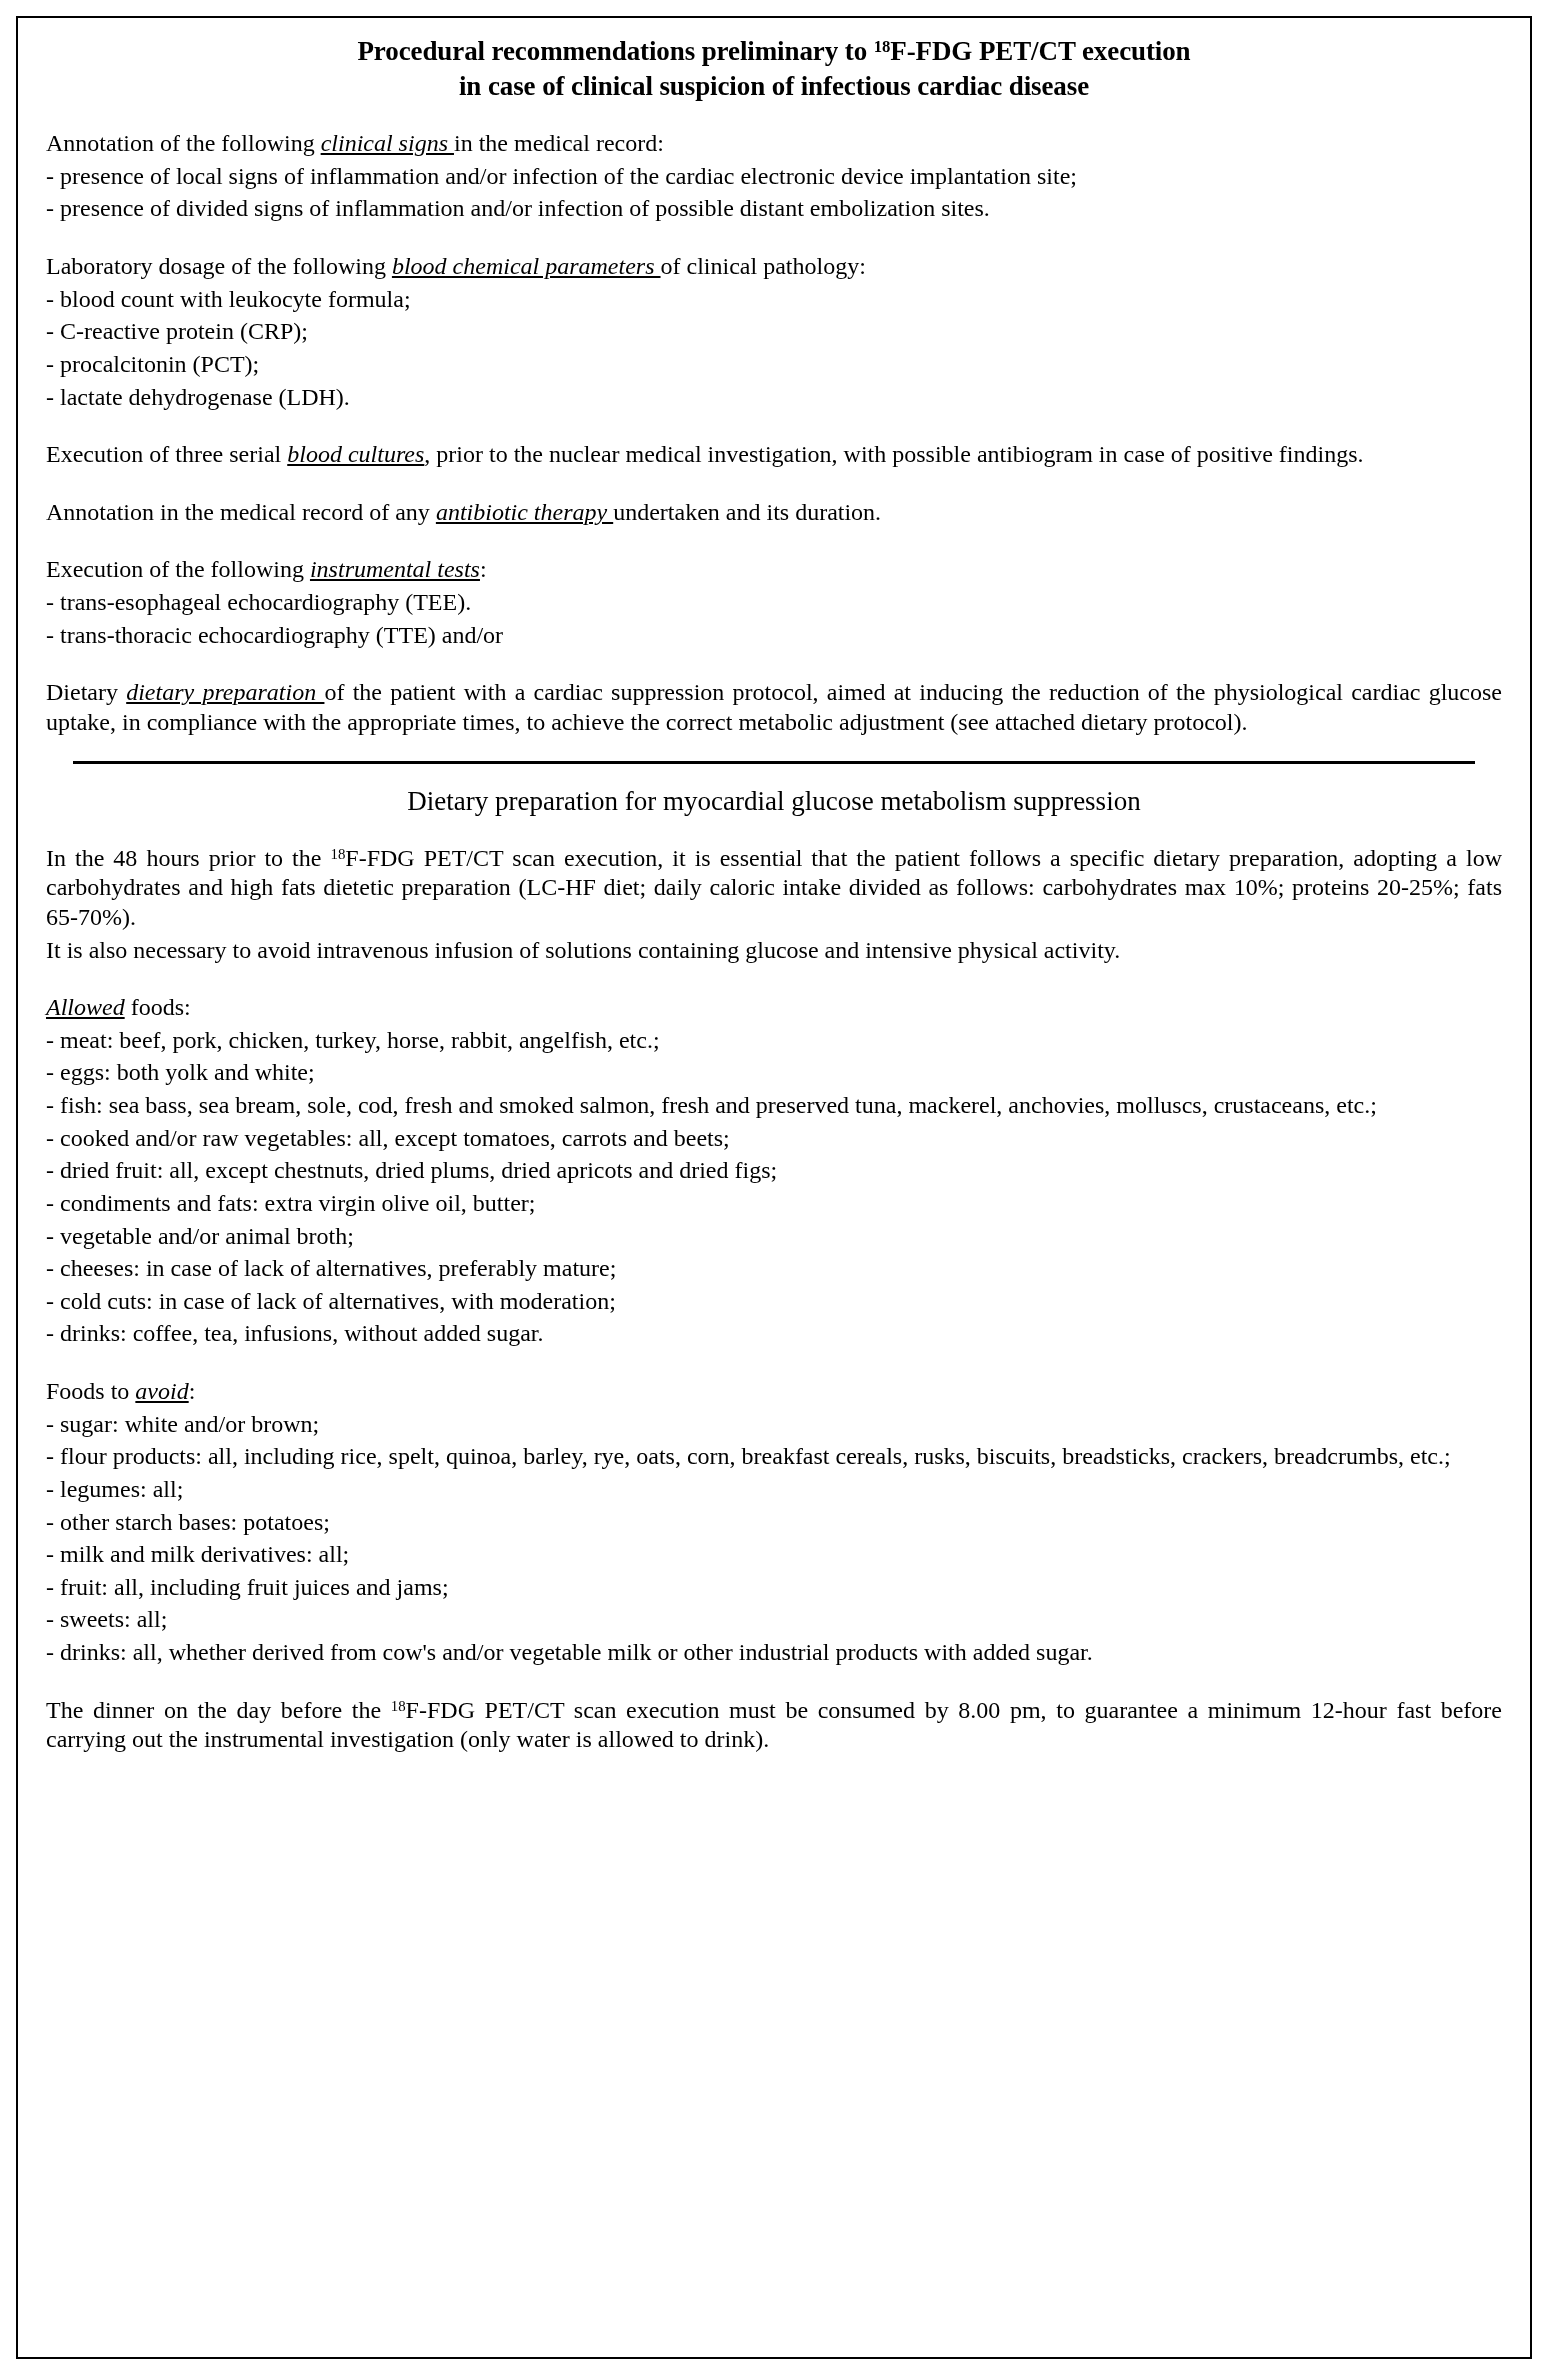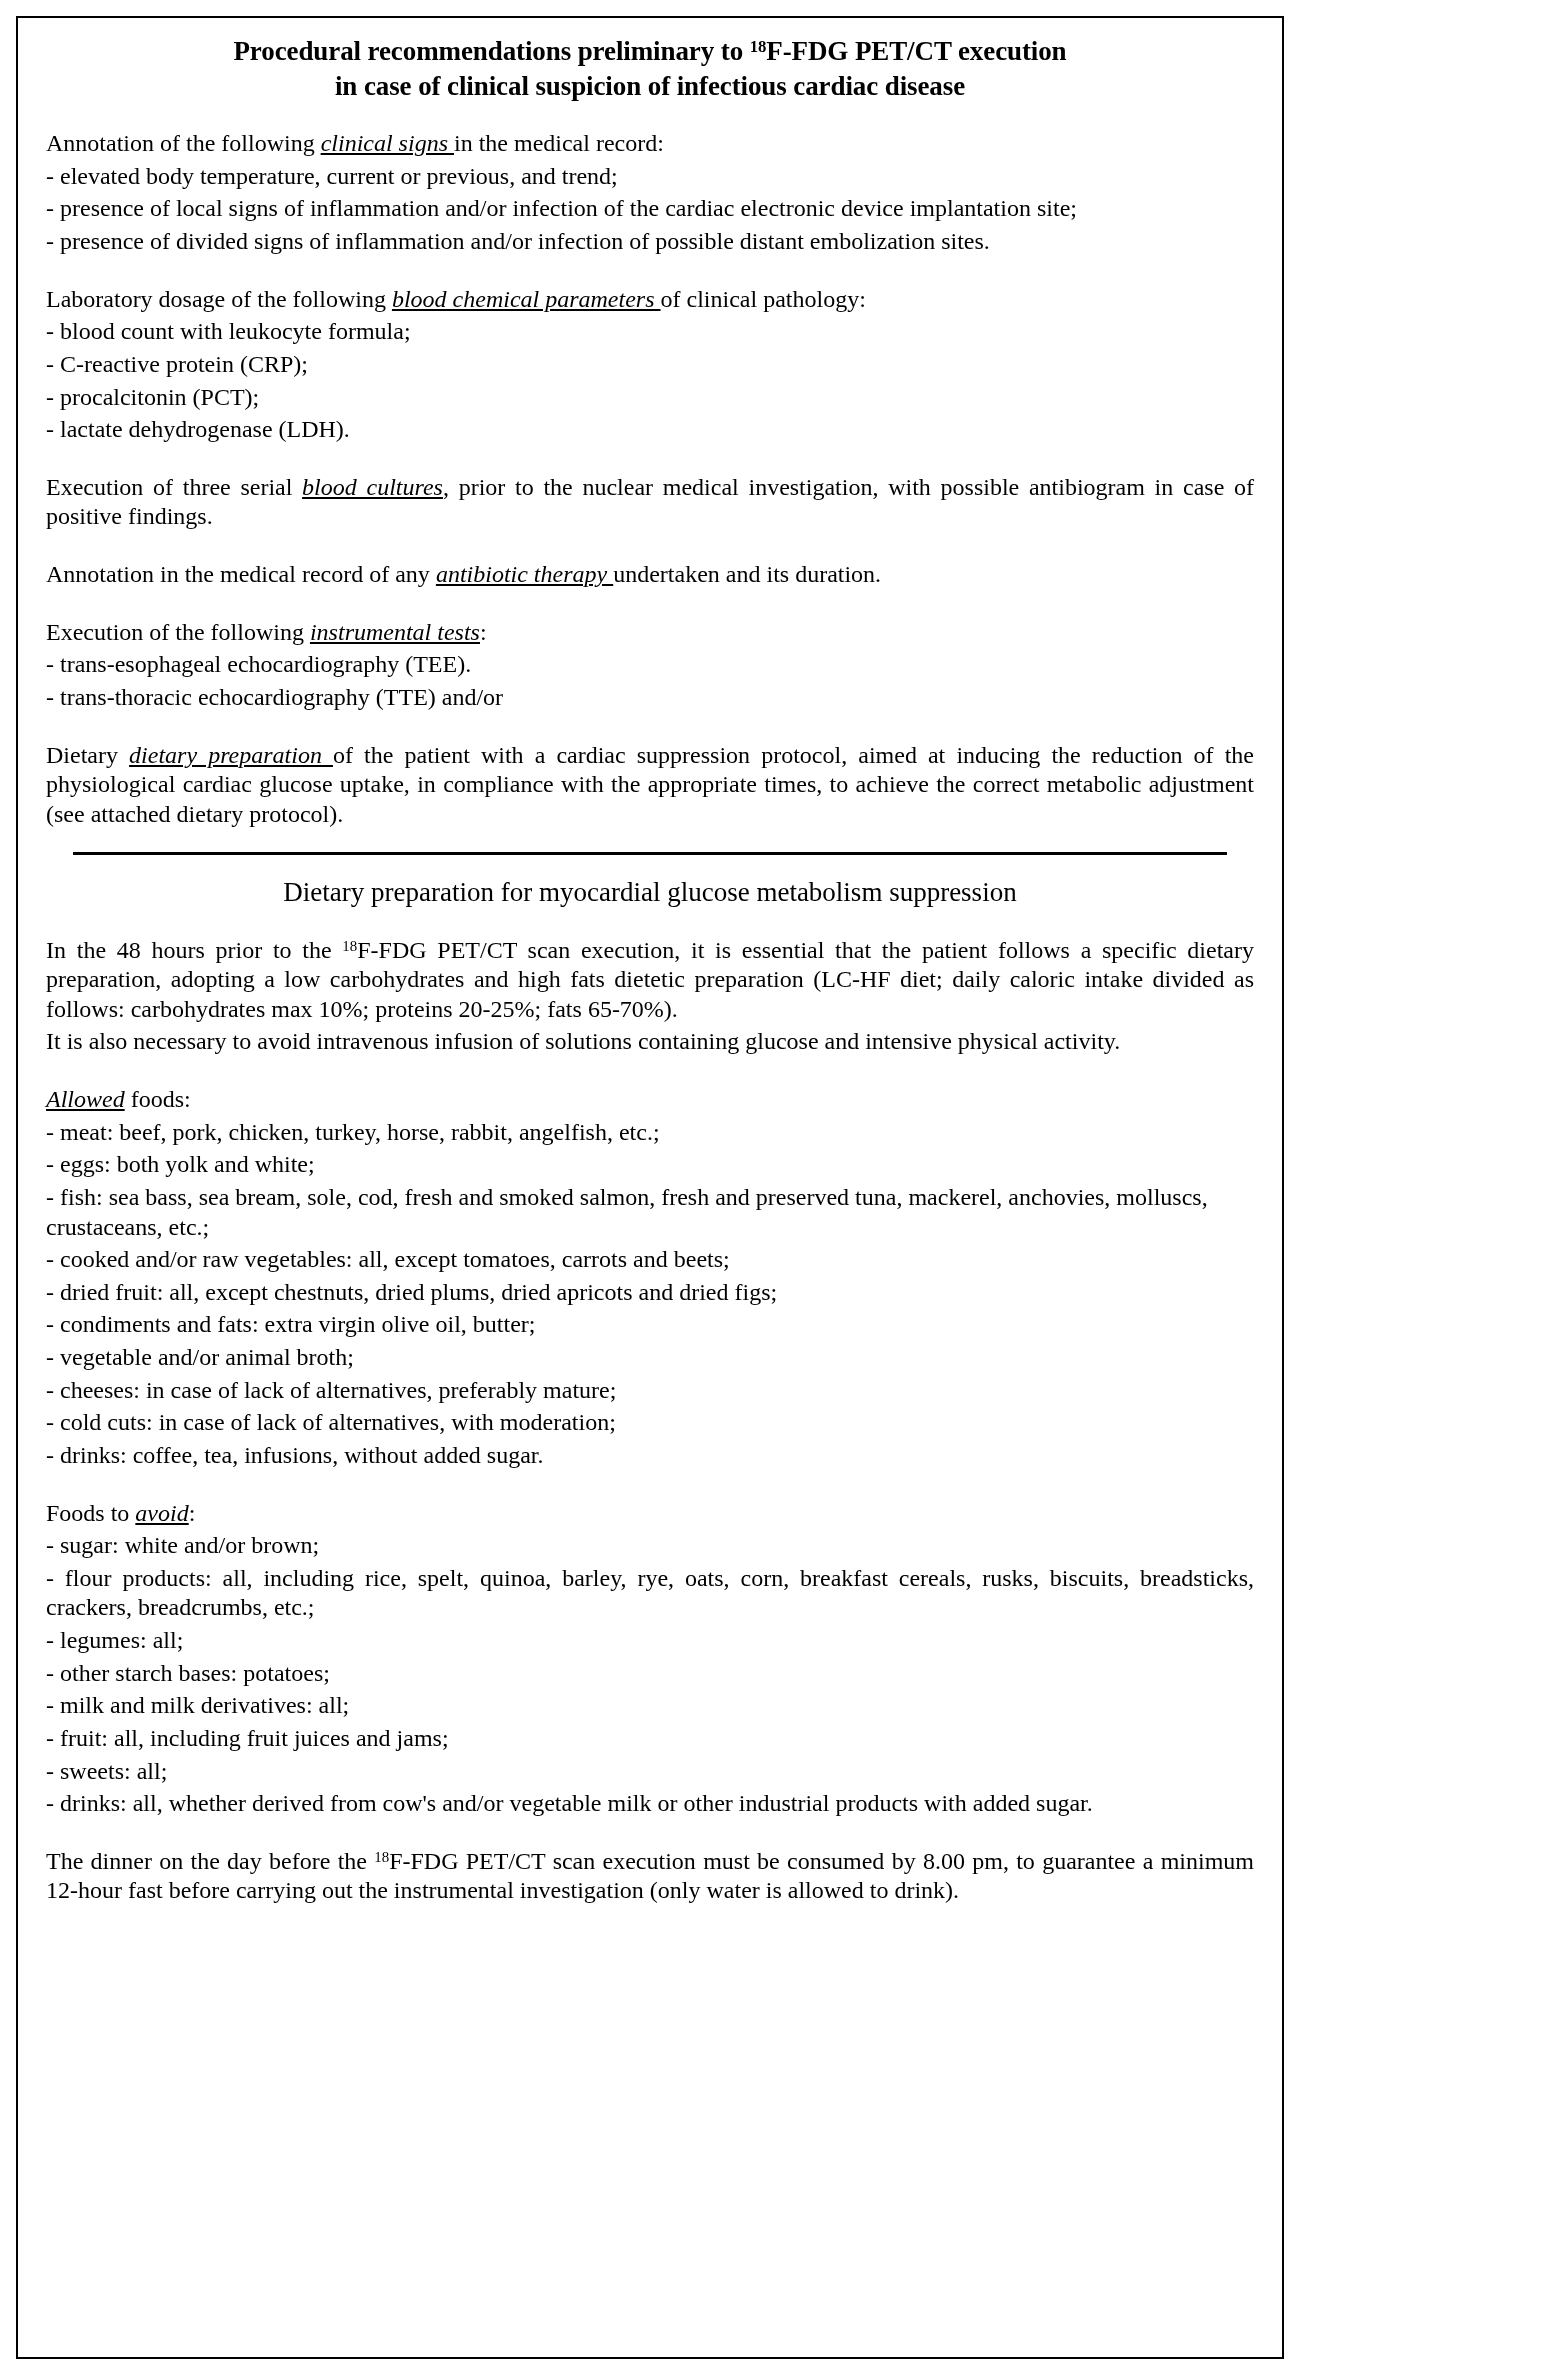--- a/index.html
+++ b/index.html
@@ -11,21 +11,21 @@
     width: 1564px;
     height: 2377px;
     font-family: "Liberation Serif", "DejaVu Serif", serif;
     color: #000000;
     -webkit-font-smoothing: antialiased;
   }
   .page {
     position: absolute;
     left: 16px;
     top: 16px;
-    width: 1268px;
+    width: 1516px;
     height: 2343px;
     border: 2px solid #000000;
     box-sizing: border-box;
     background: #ffffff;
   }
   .page-inner {
     padding: 11px 25px 0 25px;
     box-sizing: border-box;
     height: 100%;
   }
@@ -79,21 +79,20 @@
   <div class="page-inner">
 
     <h1 class="doc-title">
       <span>Procedural recommendations preliminary to </span><sup>18</sup><span>F-FDG PET/CT execution</span><br>
       <span>in case of clinical suspicion of infectious cardiac disease</span>
     </h1>
 
     <div class="blank"></div>
 
     <p class="line"><span>Annotation of the following </span><span class="emph">clinical signs </span><span>in the medical record:</span></p>
-    <p class="line">- elevated body temperature, current or previous, and trend;</p>
     <p class="line">- presence of local signs of inflammation and/or infection of the cardiac electronic device implantation site;</p>
     <p class="line">- presence of divided signs of inflammation and/or infection of possible distant embolization sites.</p>
 
     <div class="blank"></div>
 
     <p class="line"><span>Laboratory dosage of the following </span><span class="emph">blood chemical parameters </span><span>of clinical pathology:</span></p>
     <p class="line">- blood count with leukocyte formula;</p>
     <p class="line">- C-reactive protein (CRP);</p>
     <p class="line">- procalcitonin (PCT);</p>
     <p class="line">- lactate dehydrogenase (LDH).</p>

